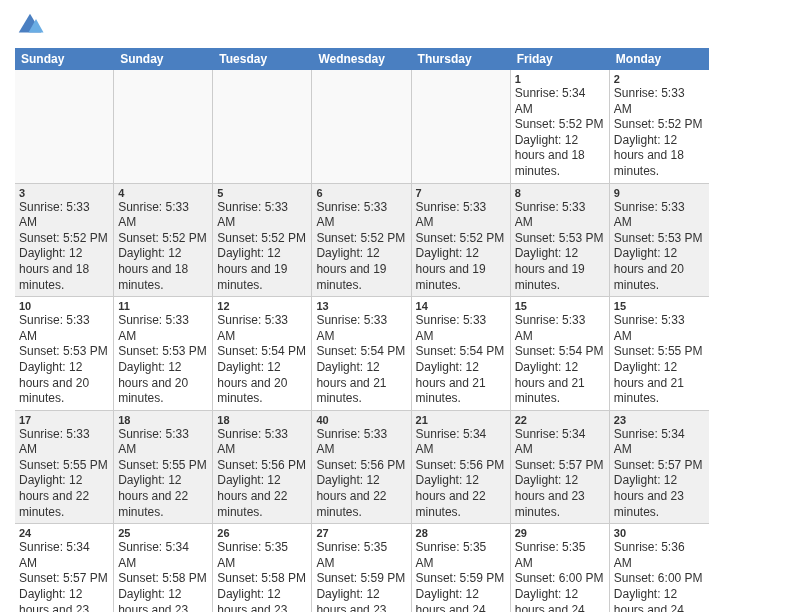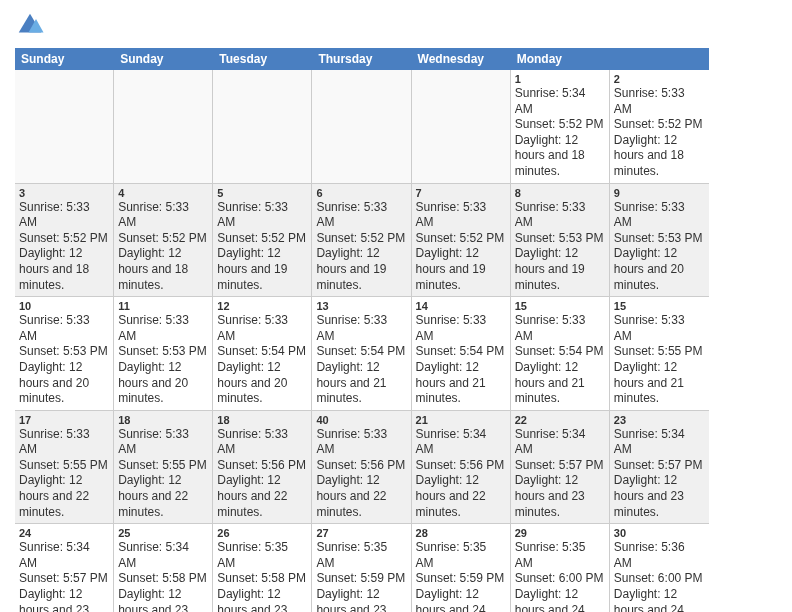--- a/index.html
+++ b/index.html
@@ -138,22 +138,23 @@
       <div class="month-title"></div>
       <div class="location-title"></div>
     </div>
   </div>
 
   <div class="calendar">
     <div class="cal-header-row">
     <div class="cal-header-cell">Sunday</div>
         <div class="cal-header-cell">Sunday</div>
         <div class="cal-header-cell">Tuesday</div>
+        <div class="cal-header-cell">Wednesday</div>
         <div class="cal-header-cell">Thursday</div>
-        <div class="cal-header-cell">Wednesday</div>
+        <div class="cal-header-cell">Friday</div>
         <div class="cal-header-cell">Monday</div>
       </div>
     <div class="cal-body">
     <div class="cal-week">
           <div class="cal-cell empty"></div>
           <div class="cal-cell empty"></div>
           <div class="cal-cell empty"></div>
           <div class="cal-cell empty"></div>
           <div class="cal-cell empty"></div>
           <div class="cal-cell">

